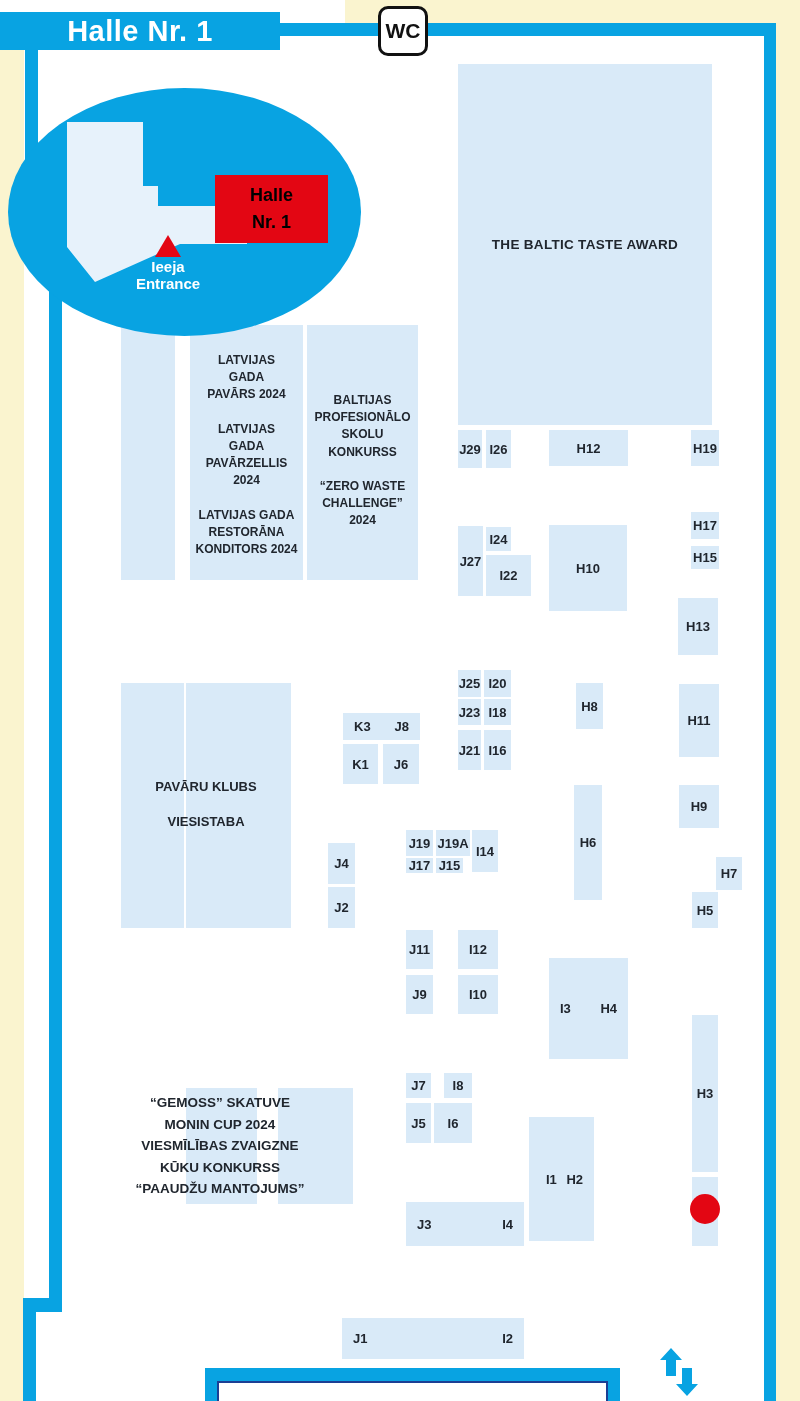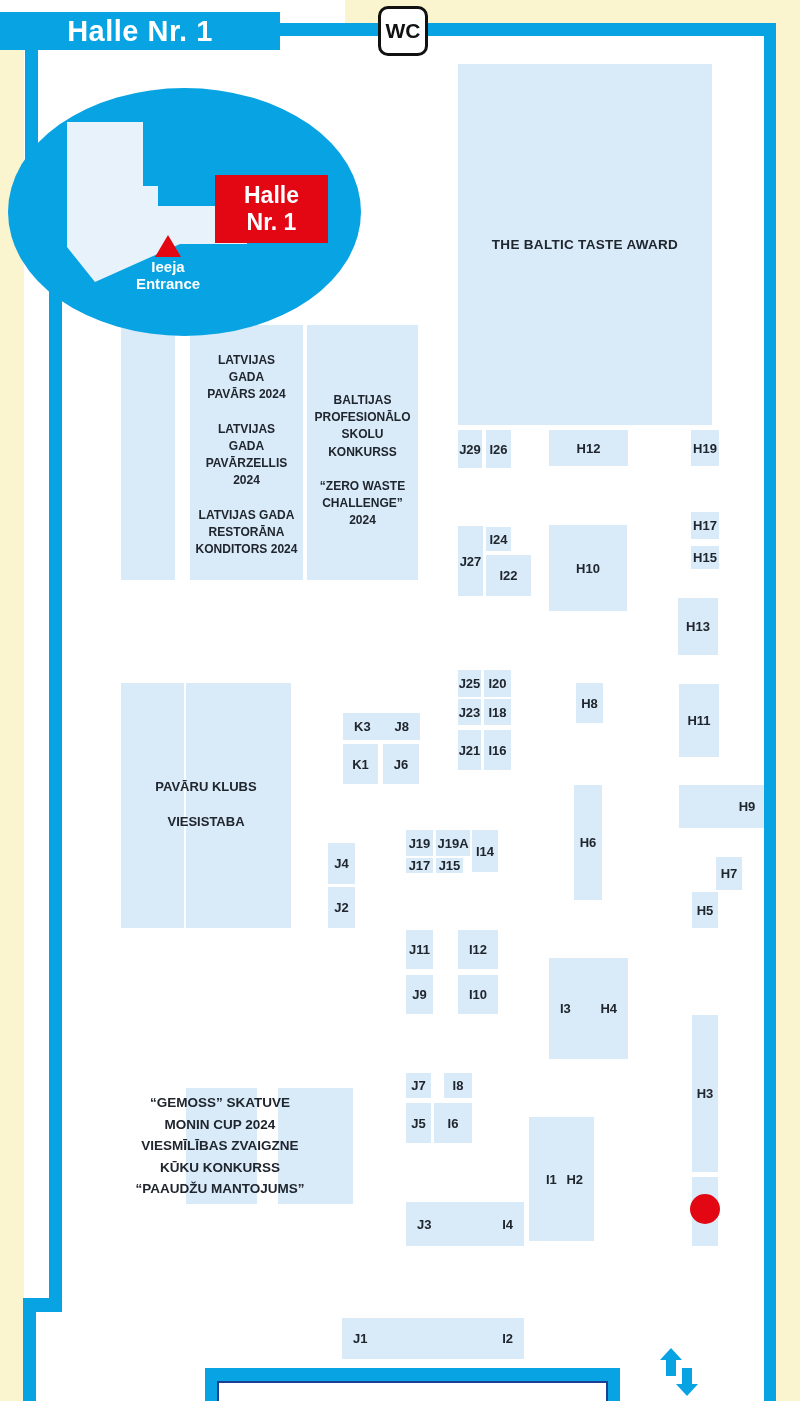--- a/index.html
+++ b/index.html
@@ -25,23 +25,23 @@
     border-radius:10px;box-sizing:border-box;display:flex;align-items:center;justify-content:center;
     font-size:21px;font-weight:bold;color:#111;z-index:7;
   }
   
   #inset-ellipse{left:8px;top:88px;width:353px;height:248px;border-radius:50%;background:var(--cyan);z-index:5;}
   #hall-shape{
     left:67px;top:122px;width:180px;height:160px;background:var(--hall);z-index:6;
     clip-path:polygon(0px 0px,76px 0px,76px 64px,91px 64px,91px 84px,180px 84px,180px 122px,113px 122px,28px 160px,0px 125px);
   }
   #inset-hall-box{
-    left:215px;top:175px;width:113px;height:68px;background:var(--red);color:#ffffff;
+    left:215px;top:175px;width:113px;height:68px;background:var(--red);color:#000000;
     display:flex;align-items:center;justify-content:center;text-align:center;
-    font-size:23px;font-weight:bold;line-height:27px;white-space:pre-line;z-index:7;
+    font-size:18px;font-weight:bold;line-height:27px;white-space:pre-line;z-index:7;
   }
   #entrance-triangle{
     left:155px;top:235px;width:0;height:0;z-index:7;
     border-left:13px solid transparent;border-right:13px solid transparent;border-bottom:22px solid var(--red);
   }
   #entrance-label{
     left:118px;top:259px;width:100px;color:#fff;text-align:center;
     font-size:15px;font-weight:bold;line-height:16.5px;white-space:pre-line;z-index:7;
   }
   
@@ -192,27 +192,27 @@
       <div class="booth dual" style="left: 343px; top: 713px; width: 77px; height: 27px;">
         <span>K3</span>
         <span>J8</span>
       </div>
       <div class="booth" style="left: 343px; top: 744px; width: 35px; height: 40px;">
         <span>K1</span>
       </div>
       <div class="booth" style="left: 383px; top: 744px; width: 36px; height: 40px;">
         <span>J6</span>
       </div>
-      <div class="booth" style="left: 576px; top: 683px; width: 27px; height: 40px; text-align: center;">
+      <div class="booth" style="left: 576px; top: 683px; width: 27px; height: 46px; text-align: center;">
         <span>H8</span>
       </div>
       <div class="booth" style="left: 679px; top: 684px; width: 40px; height: 73px;">
         <span>H11</span>
       </div>
-      <div class="booth" style="left: 679px; top: 785px; width: 40px; height: 43px; padding-left: 48px;">
+      <div class="booth" style="left: 679px; top: 785px; width: 40px; height: 43px;">
         <span>H9</span>
       </div>
       <div class="booth" style="left: 328px; top: 843px; width: 27px; height: 41px;">
         <span>J4</span>
       </div>
       <div class="booth" style="left: 328px; top: 887px; width: 27px; height: 41px;">
         <span>J2</span>
       </div>
       <div class="booth" style="left: 406px; top: 830px; width: 27px; height: 26px;">
         <span>J19</span>

